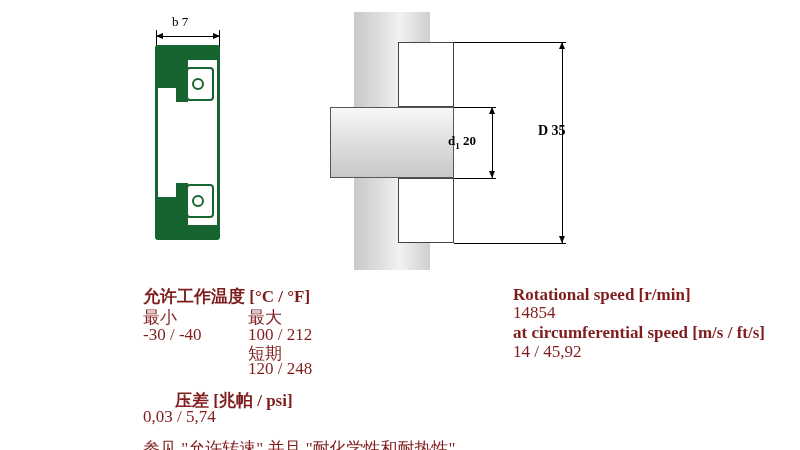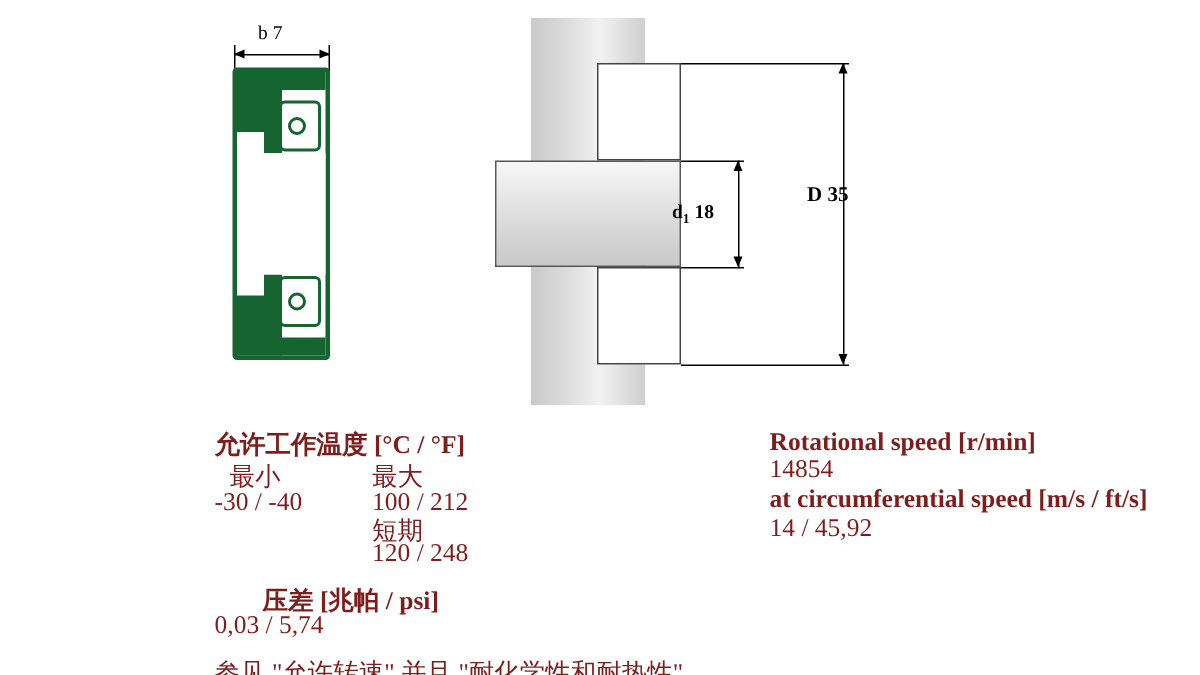--- a/index.html
+++ b/index.html
@@ -152,26 +152,26 @@
   <div class="arrow-d" style="left:228.5px; top:226px;"></div>
   <div class="dim-line" style="left:124px; top:32px; width:112px; height:1px;"></div>
   <div class="dim-line" style="left:124px; top:233px; width:112px; height:1px;"></div>
   <div class="dim-label bold" style="left:208px; top:113px; font-size:14px;">D 35</div>
 
   <div class="dim-line" style="left:162px; top:97px; width:1px; height:71px;"></div>
   <div class="arrow-u" style="left:158.5px; top:97px;"></div>
   <div class="arrow-d" style="left:158.5px; top:161px;"></div>
   <div class="dim-line" style="left:124px; top:97px; width:42px; height:1px;"></div>
   <div class="dim-line" style="left:124px; top:168px; width:42px; height:1px;"></div>
-  <div class="dim-label bold" style="left:118px; top:123px; font-size:13px;"><span>d</span><sub style="font-size:9px;">1</sub>&nbsp;<span>18</span></div>
+  <div class="dim-label bold" style="left:118px; top:123px; font-size:13px;"><span>d</span><sub style="font-size:9px;">1</sub>&nbsp;<span>20</span></div>
 </div>
 
 <div class="abs" style="left:143px; top:285px; width:330px;">
   <div class="txt bold" style="left:0px; top:0px;">允许工作温度 [°C / °F]</div>
-  <div class="txt" style="left:10px; top:21px;">最小</div>
+  <div class="txt" style="left:0px; top:21px;">最小</div>
   <div class="txt" style="left:105px; top:21px;">最大</div>
   <div class="txt" style="left:0px; top:40px;">-30  /  -40</div>
   <div class="txt" style="left:105px; top:40px;">100  /  212</div>
   <div class="txt" style="left:105px; top:57px;">短期</div>
   <div class="txt" style="left:105px; top:74px;">120  /  248</div>
 
   <div class="txt bold" style="left:0px; top:104px;margin-left:32px;">压差 [兆帕 / psi]</div>
   <div class="txt" style="left:0px; top:122px;">0,03  /   5,74</div>
 
   <div class="txt" style="left:0px; top:152px;">参见 "允许转速" 并且 "耐化学性和耐热性"</div>

